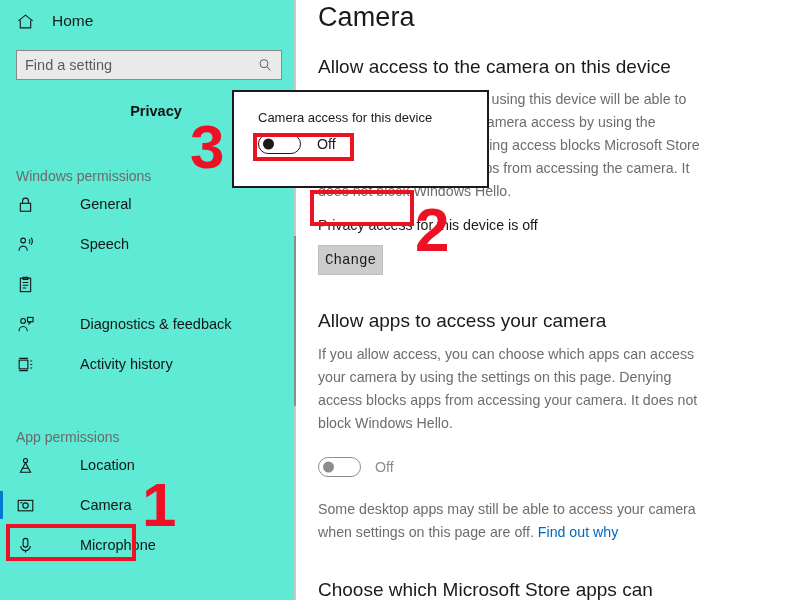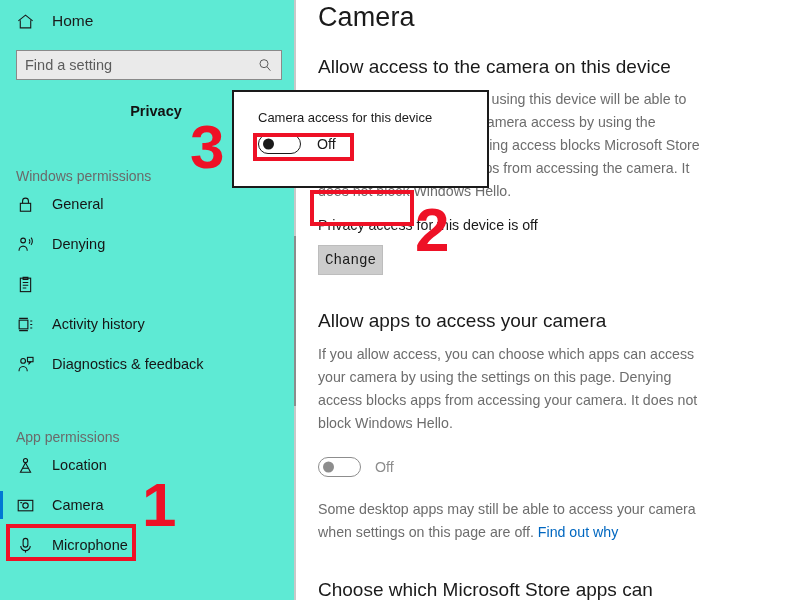--- a/index.html
+++ b/index.html
@@ -84,20 +84,21 @@
     align-items: center;
     gap: 17px;
     height: 40px;
     padding-left: 16px;
     position: relative;
   }
   .nav-label {
     font-size: 14.5px;
     color: #161616;
     white-space: nowrap;
+    margin-left: 28px;
   }
   .nav-item.selected::before {
     content: "";
     position: absolute;
     left: 0; top: 6px;
     width: 3px; height: 28px;
     background: #0078d4;
   }
 
   .ico { width: 19px; height: 19px; display: block; flex: 0 0 19px; }
@@ -288,54 +289,54 @@
     </div>
 
     <div class="nav-item">
       <span class="ico">
         <svg viewBox="0 0 24 24" width="19" height="19" fill="none" stroke="#161616" stroke-width="1.4">
           <circle cx="9" cy="7" r="3"></circle>
           <path d="M3.8 20c0-3.4 2.3-6 5.2-6s5.2 2.6 5.2 6"></path>
           <path d="M16.5 5.5c1.3 1.3 1.3 4 0 5.3M19 3.4c2.2 2.4 2.2 6.6 0 9"></path>
         </svg>
       </span>
-      <span class="nav-label">Denying</span>
+      <span class="nav-label">Speech</span>
     </div>
 
     <div class="nav-item">
       <span class="ico">
         <svg viewBox="0 0 24 24" width="19" height="19" fill="none" stroke="#161616" stroke-width="1.4">
           <rect x="5.5" y="4" width="13" height="17"></rect>
           <path d="M9 3h6v2.6H9z"></path>
           <path d="M8.5 9.5h7M8.5 13h7M8.5 16.5h4.5"></path>
         </svg>
       </span>
-    </div>
-
-    <div class="nav-item">
-      <span class="ico">
-        <svg viewBox="0 0 24 24" width="19" height="19" fill="none" stroke="#161616" stroke-width="1.4">
-          <rect x="4" y="6.5" width="11" height="11"></rect>
-          <path d="M4 4.2h11M4 19.8h11"></path>
-          <path d="M18 7.5h2.5M18 12h2.5M18 16.5h2.5"></path>
-        </svg>
-      </span>
-      <span class="nav-label">Activity history</span>
     </div>
 
     <div class="nav-item">
       <span class="ico">
         <svg viewBox="0 0 24 24" width="19" height="19" fill="none" stroke="#161616" stroke-width="1.4">
           <circle cx="9" cy="7.5" r="3"></circle>
           <path d="M3.8 20.5c0-3.4 2.3-6 5.2-6s5.2 2.6 5.2 6"></path>
           <rect x="14.5" y="3" width="7" height="5.5"></rect>
           <path d="M16.5 8.5v2.6l2.4-2.6"></path>
         </svg>
       </span>
       <span class="nav-label">Diagnostics &amp; feedback</span>
+    </div>
+
+    <div class="nav-item">
+      <span class="ico">
+        <svg viewBox="0 0 24 24" width="19" height="19" fill="none" stroke="#161616" stroke-width="1.4">
+          <rect x="4" y="6.5" width="11" height="11"></rect>
+          <path d="M4 4.2h11M4 19.8h11"></path>
+          <path d="M18 7.5h2.5M18 12h2.5M18 16.5h2.5"></path>
+        </svg>
+      </span>
+      <span class="nav-label">Activity history</span>
     </div>
 
     <div class="group-label group-app">App permissions</div>
 
     <div class="nav-item">
       <span class="ico">
         <svg viewBox="0 0 24 24" width="19" height="19" fill="none" stroke="#161616" stroke-width="1.4">
           <circle cx="12" cy="5.7" r="2.6"></circle>
           <path d="M12 8.6 5.6 20.5h12.8z"></path>
           <path d="M8.6 15.5h6.8"></path>

